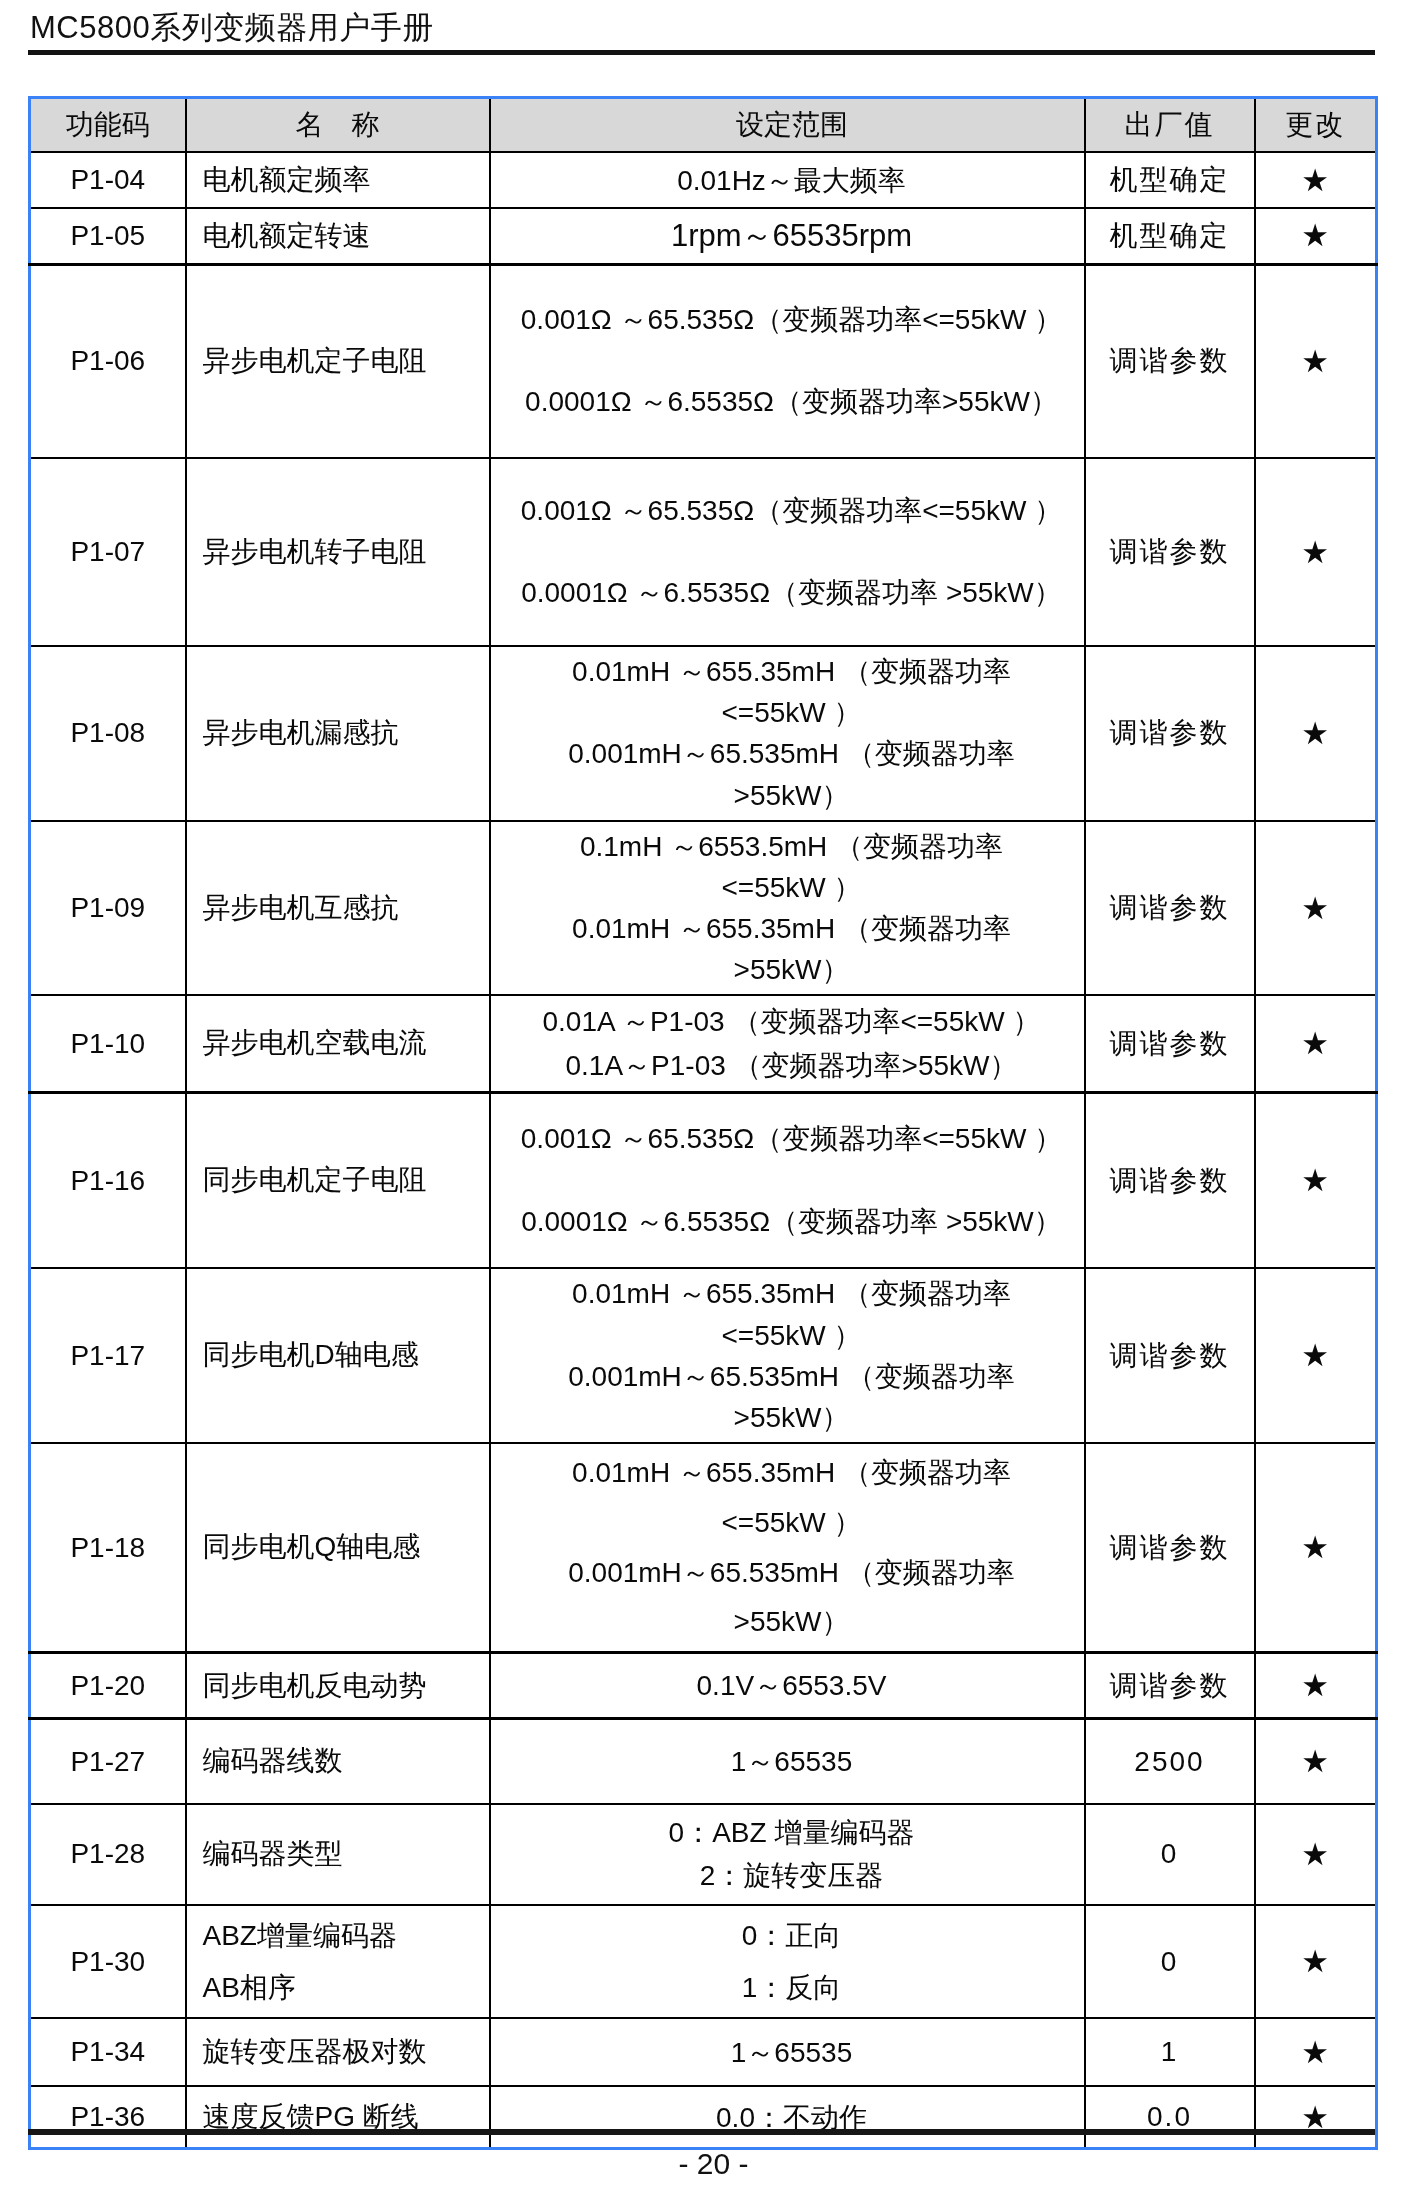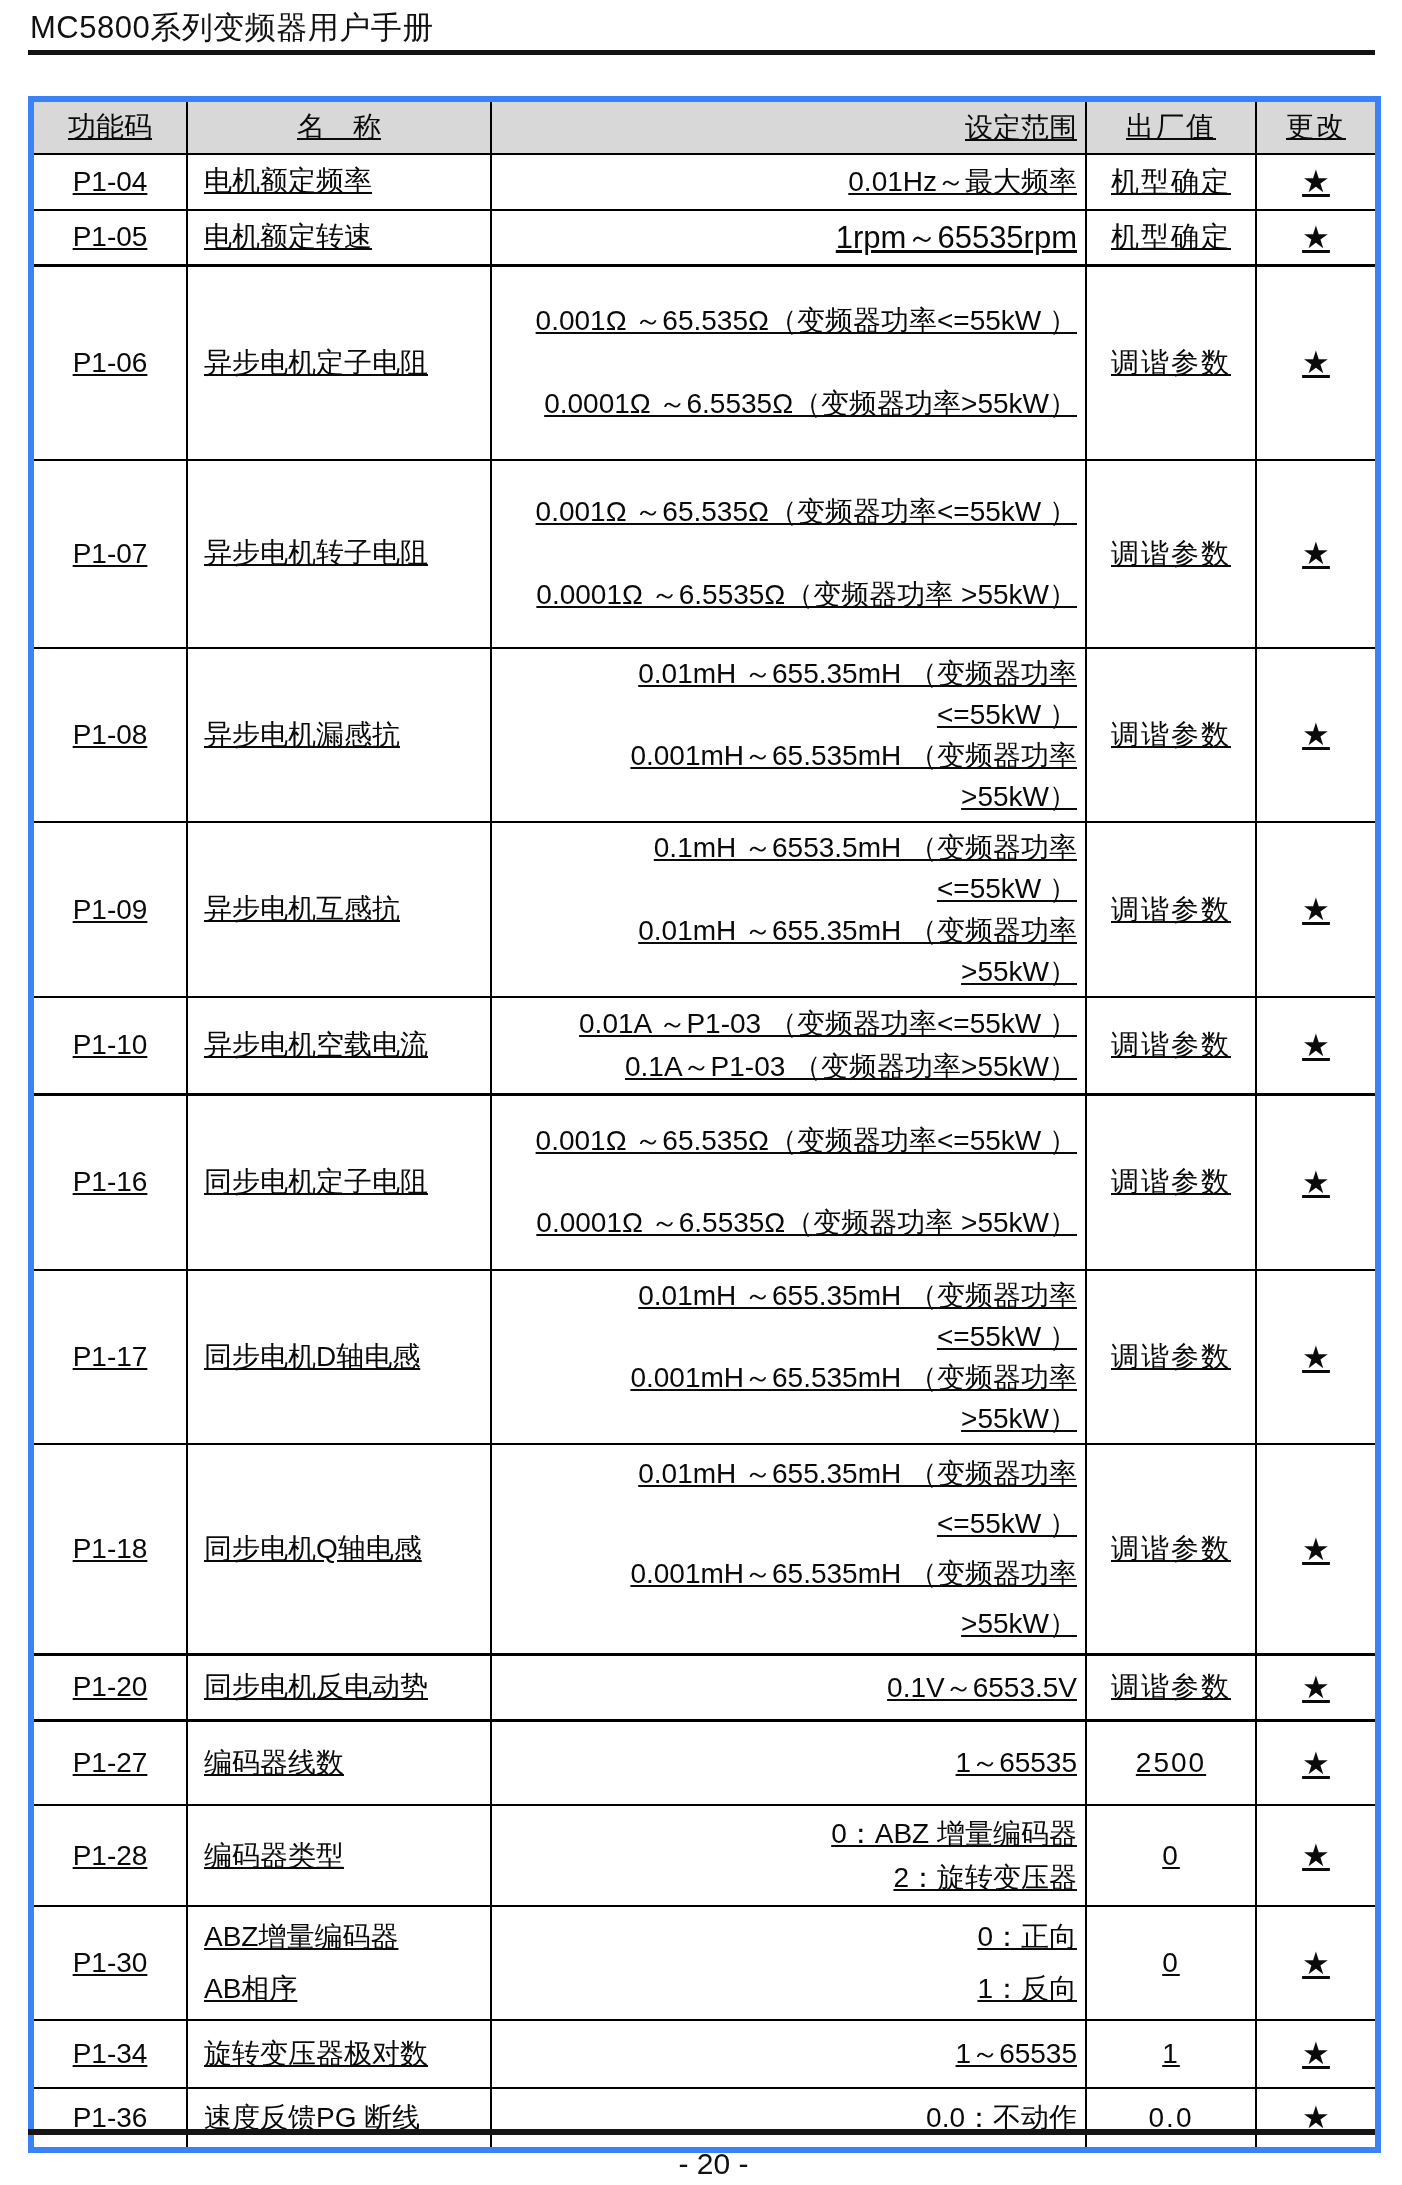--- a/index.html
+++ b/index.html
@@ -10,30 +10,30 @@
   }
   .page{position:absolute;left:28px;top:4px;width:1347px;}
   .doc-title{
     font-size:31px;line-height:1.15;padding-top:6px;margin:0 0 4px 2px;
     letter-spacing:0.5px;color:#111;
   }
   .title-rule{height:5px;background:#131313;margin-top:3px;}
   
   table.params{
     margin-top:41px;border-collapse:collapse;table-layout:fixed;
-    width:1347px;border:6px solid #3b82f6;text-decoration:underline;
+    width:1347px;border:3px solid #3b82f6;
   }
   td,th{
     border:2px solid #000;font-weight:normal;font-size:28px;
     vertical-align:middle;overflow:hidden;color:#0a0a0a;
   }
   thead th{background:#d8d8d8;font-size:28px;}
   .c-code{text-align:center;}
   .c-name{text-align:left;padding:4px 10px 4px 16px;white-space:pre-line;line-height:1.45;}
-  .c-range{text-align:right;padding:4px 8px 4px 17px;white-space:pre-line;line-height:1.4;}
+  .c-range{text-align:center;padding:4px 8px 4px 17px;white-space:pre-line;line-height:1.4;}
   .c-def{text-align:center;letter-spacing:2px;margin-top:22px;}
   .c-chg{text-align:center;}
   th.c-range{padding-left:18px;background:#d8d8d8;}
   .star{font-size:31px;}
   
   tr.spread2 .c-range{line-height:2.95;}   
   tr.lines4 .c-range{line-height:1.47;}    
   tr.lines4b .c-range{line-height:1.78;}   
   tr.duo .c-range{line-height:1.55;}
   tr.duo2 .c-range, tr.duo2 .c-name{line-height:1.85;}

